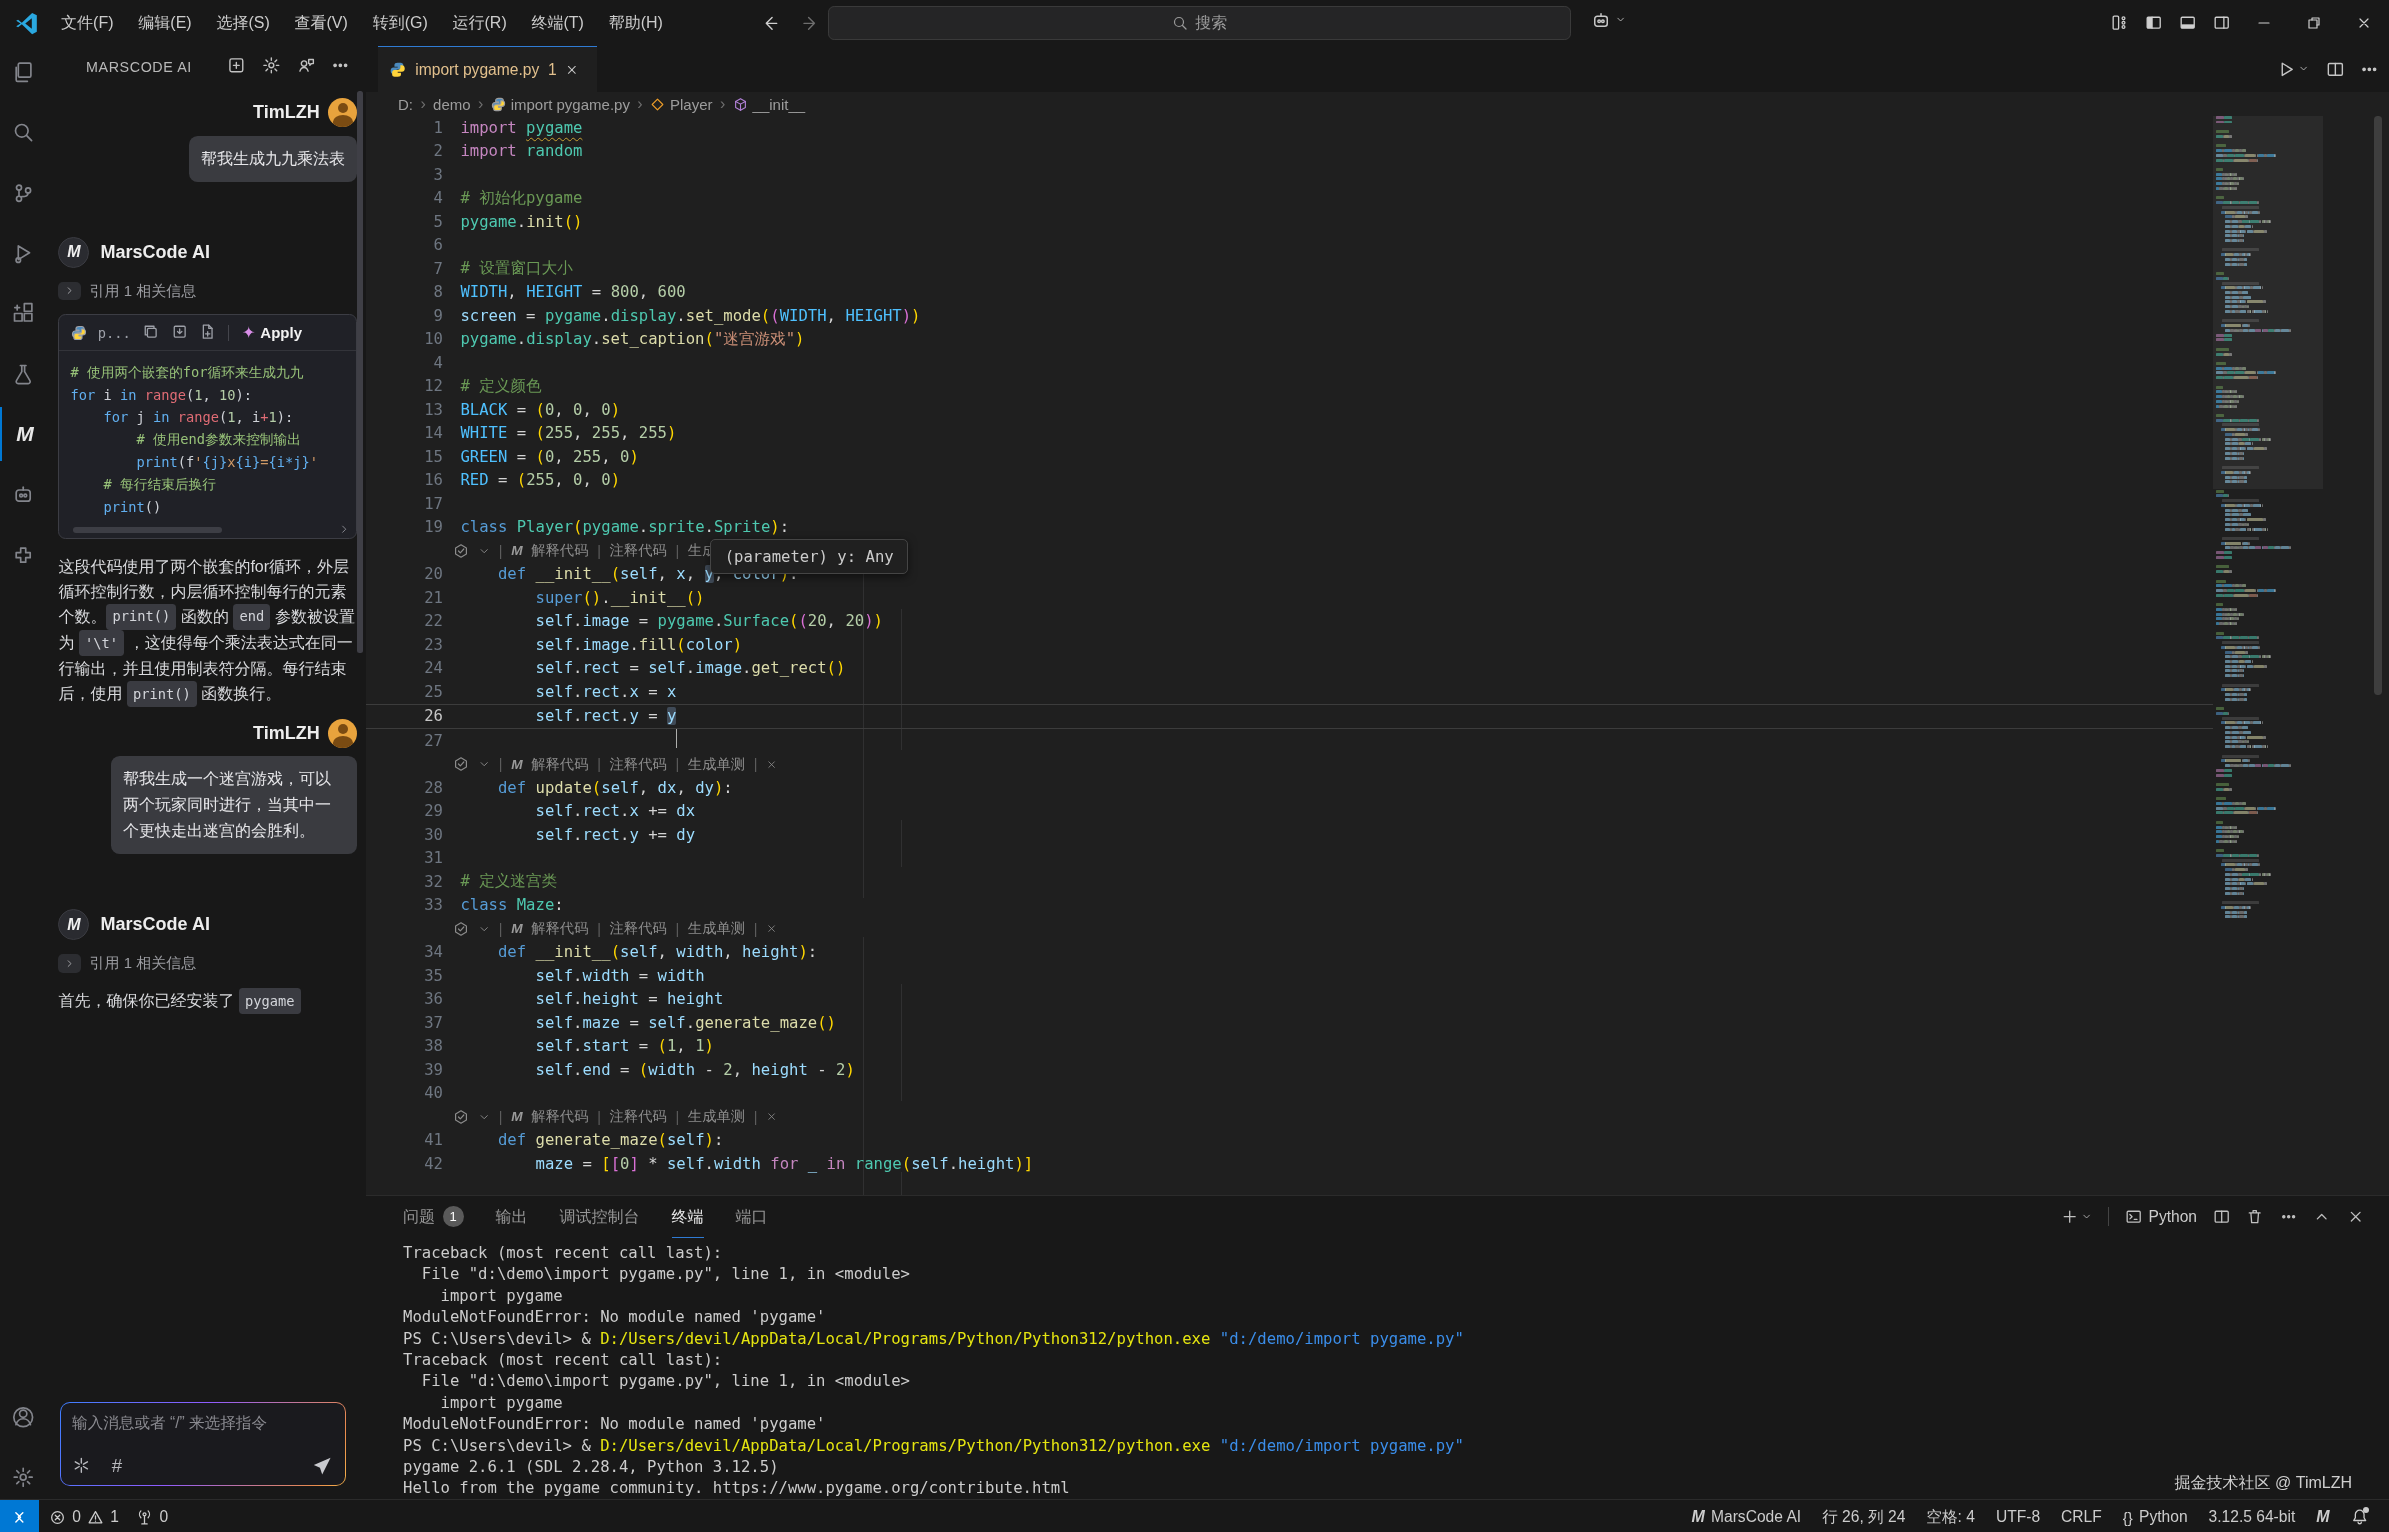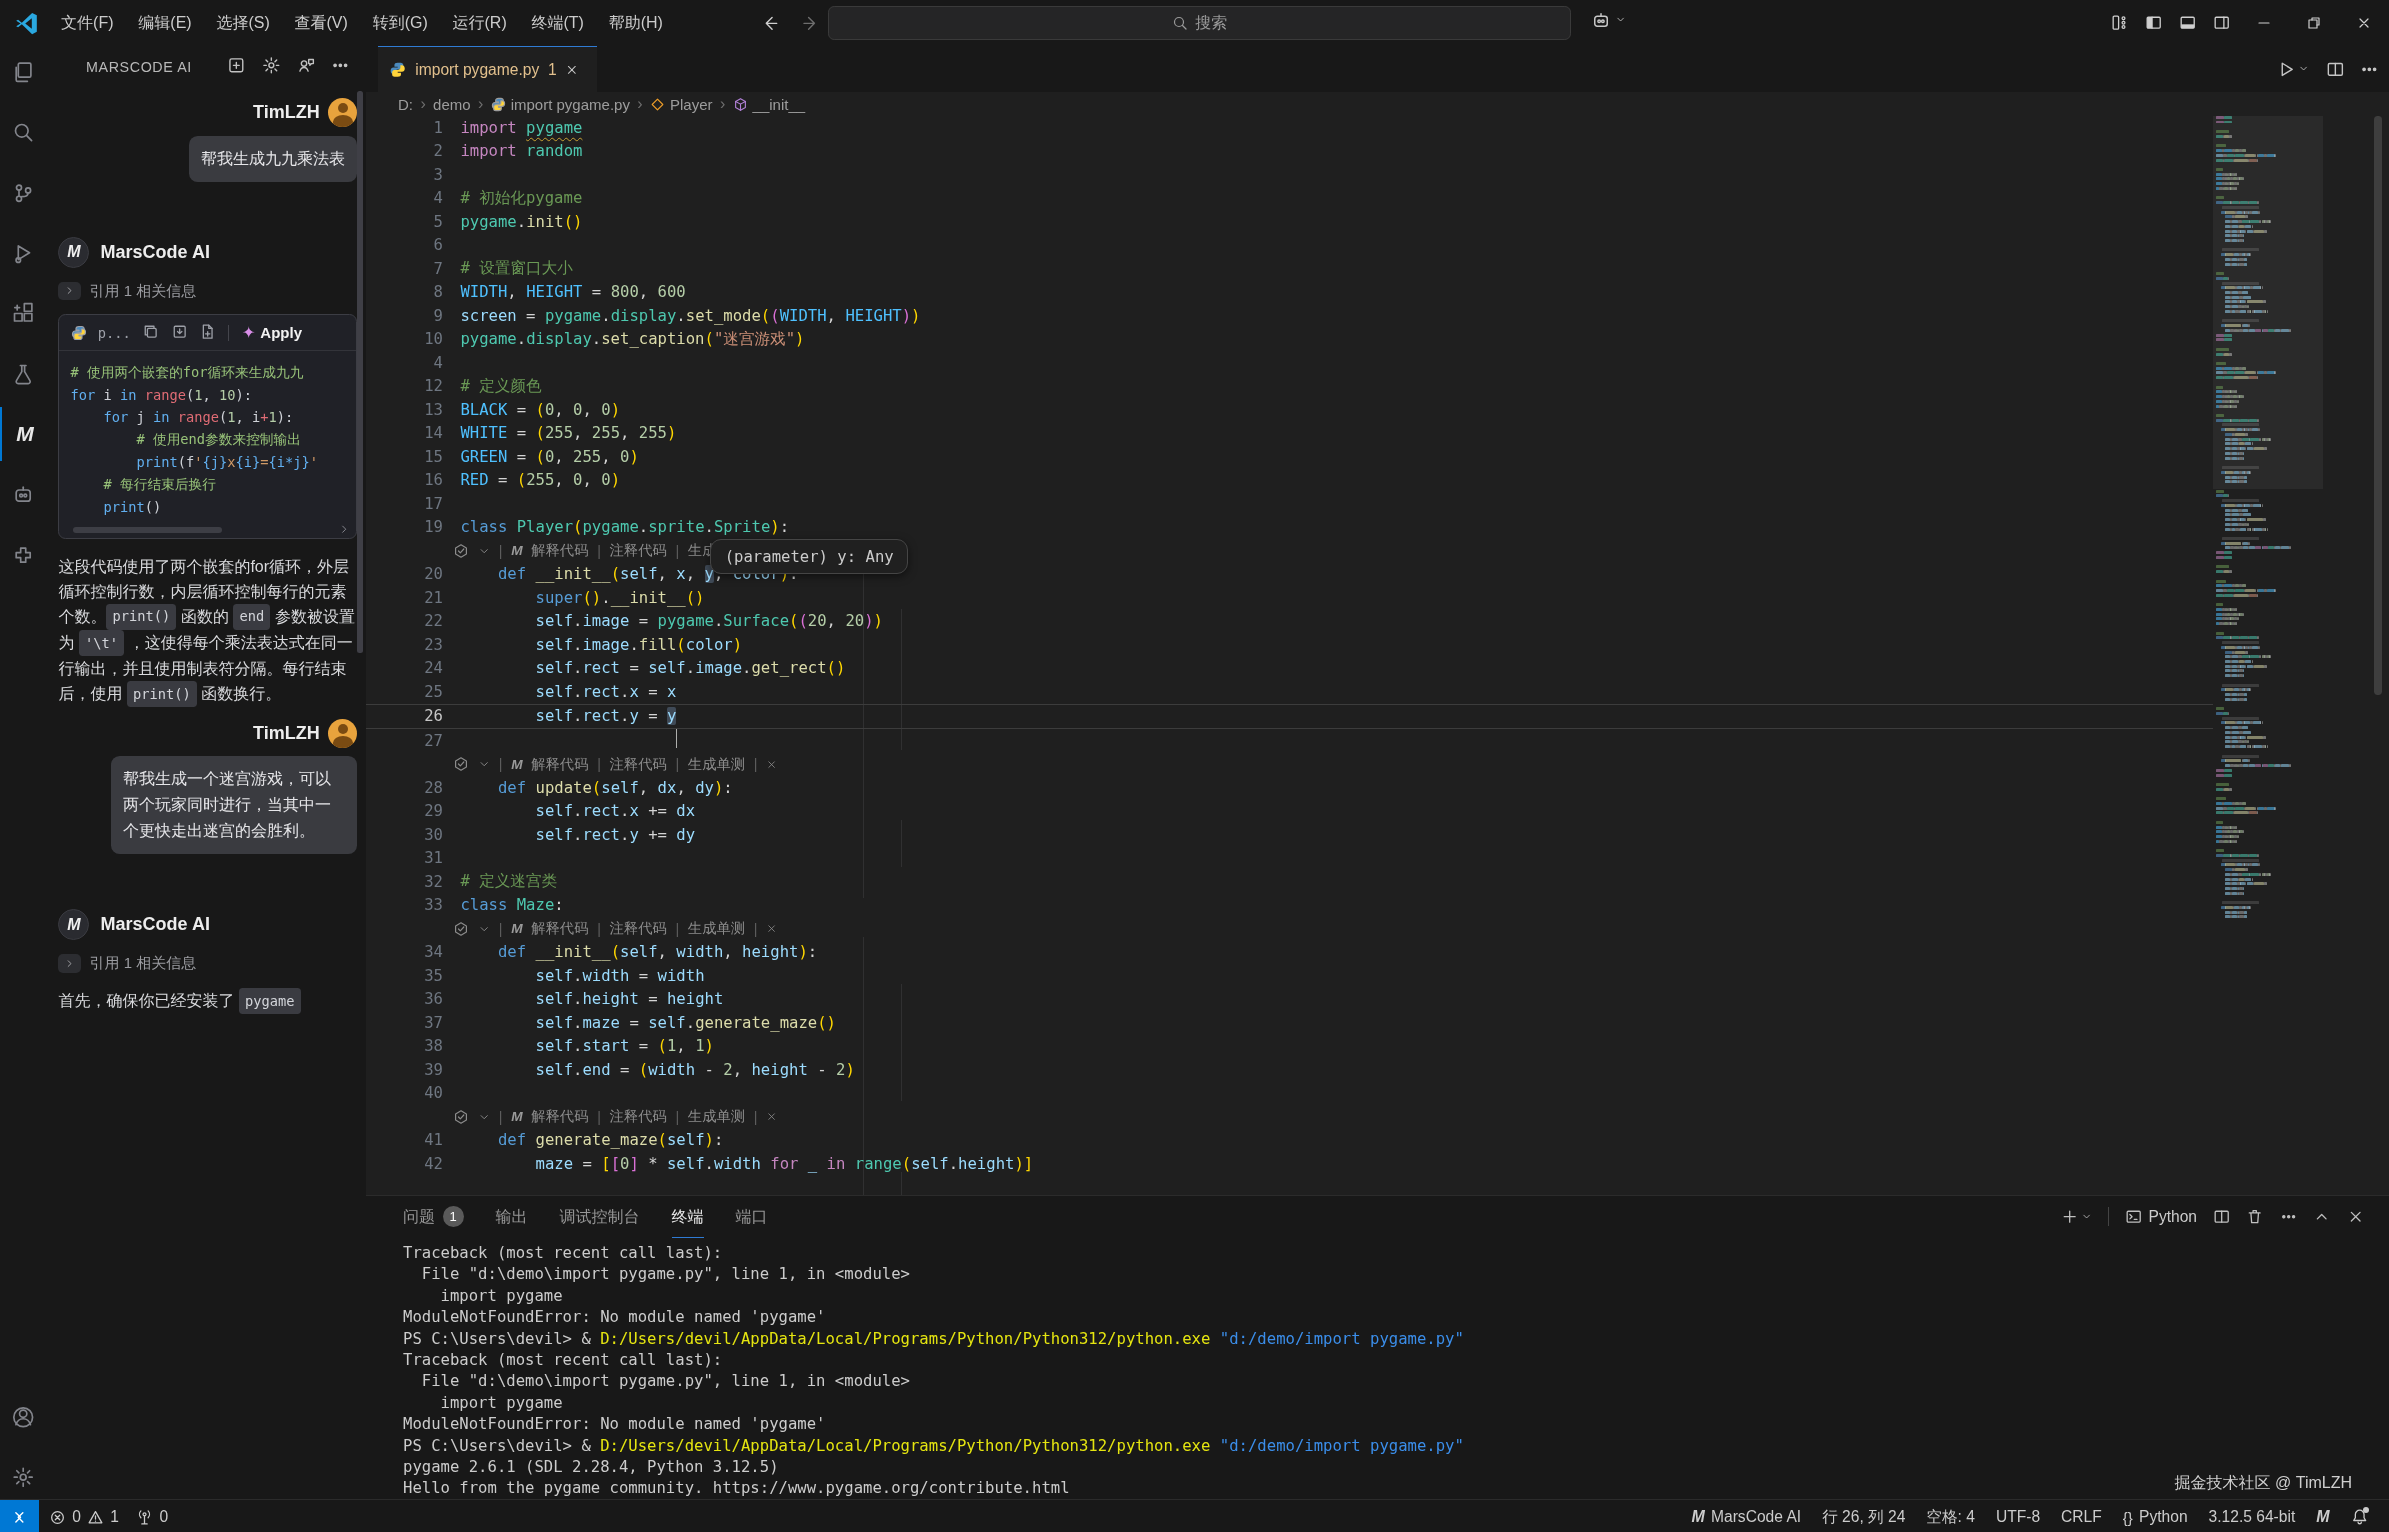--- a/index.html
+++ b/index.html
@@ -89,21 +89,21 @@
   .lens-m{font-weight:bold;font-style:italic;font-size:13.7px;color:#9a9a9a;}
   .guide{position:absolute;width:0.6px;background:#303031;}
   .tk-k{color:#C586C0}.tk-d{color:#569CD6}.tk-m{color:#4EC9B0}.tk-f{color:#DCDCAA}.tk-v{color:#9CDCFE}
   .tk-c{color:#4FC1FF}.tk-n{color:#B5CEA8}.tk-s{color:#CE9178}.tk-cm{color:#6A9955}.tk-w{color:#D4D4D4}
   .tk-p1{color:#FFD700}.tk-p2{color:#DA70D6}
   .tk-vh{color:#9CDCFE;background:#3f4a57;border-radius:1.9px;}
   .tk-msq{color:#4EC9B0;text-decoration:underline wavy #c8a233;text-decoration-thickness:1.2px;text-underline-offset:4.4px;}
   .tk-sbk{color:#61AFEF}.tk-sbr{color:#E06C75}.tk-sbn{color:#B5CEA8}.tk-sbcm{color:#98C379}
   .tk-sbw{color:#cfd2d8}.tk-sbs{color:#D19A66}.tk-sbb{color:#61AFEF}
   #cursor{left:676px;top:729px;width:1.2px;height:18.7px;background:#aeafad;}
-  #tooltip{left:710px;top:539px;background:#202020;border:0.6px solid #454545;border-radius:11px;padding:7.5px 13.7px;
+  #tooltip{left:710px;top:539px;background:#202020;border:0.6px solid #454545;border-radius:5px;padding:7.5px 13.7px;
     font-family:"DejaVu Sans Mono","Liberation Mono",monospace;font-size:15.6px;color:#cccccc;z-index:60;box-shadow:0 2.5px 8.7px rgba(0,0,0,.5);white-space:nowrap;}
   #minimap{left:2213px;top:116px;width:110px;height:934px;overflow:hidden;}
   #minimap-slider{left:2213px;top:116px;width:110px;height:373px;background:rgba(255,255,255,0.05);}
   .mmbar{position:absolute;height:2.5px;border-radius:0.6px;}
   #ed-vscroll{left:2374px;top:116px;width:7.5px;height:579px;background:rgba(121,121,121,0.35);border-radius:3.7px;}
 
   
   #panel{left:366px;top:1195px;width:2023px;height:304px;background:#181818;border-top:0.6px solid #2b2b2b;overflow:hidden;}
   #panel-tabs{position:absolute;left:37px;top:0;height:41px;display:flex;align-items:center;gap:32px;}
   .ptab{font-size:16px;color:#969696;display:flex;align-items:center;gap:7.5px;height:41px;line-height:41px;}
@@ -427,20 +427,34 @@
                   <path d="M6 4l4 4-4 4"></path>
                 </svg>
               </span>
             </span>
             <span>引用 1 相关信息</span>
           </div>
           <p class="ai-p">首先，确保你已经安装了 <span class="chip">pygame</span></p>
         </div>
       </div>
     <div id="sb-scrollthumb"></div>
+    <div id="sb-input">
+      <div id="sb-input-inner">
+        <div id="sb-placeholder">输入消息或者 “/” 来选择指令</div>
+        <div id="sb-input-icons">
+          <svg class="ic" width="18.7" height="18.7" viewBox="0 0 16 16">
+              <path d="M8 2v4M8 10v4M2.8 5l3.4 2M9.8 9l3.4 2M13.2 5L9.8 7M6.2 9l-3.4 2"></path>
+            </svg>
+          <span style="font-size:18.7px;color:#b9babf;">#</span>
+        </div>
+        <svg id="sb-send" class="ic" width="22.4" height="22.4" viewBox="0 0 16 16">
+            <path d="M14 2L2 7.2l4.4 1.9L8 14z" fill="currentColor" stroke="none"></path>
+          </svg>
+      </div>
+    </div>
   </div>
 
   <div id="tabbar" class="abs">
     <div id="tab-active">
       <svg width="17.4" height="17.4" viewBox="0 0 16 16">
           <path fill="#4b8bbe" d="M7.9 1.5c-1.8 0-2.9.8-2.9 2.1v1.6h3v.8H4.1c-1.5 0-2.6 1.1-2.6 3s1.1 3 2.6 3h1.4v-1.9c0-1.3 1.1-2.3 2.6-2.3h3c1.2 0 2-.9 2-2.1V3.6c0-1.2-1-2.1-2.3-2.1z"></path>
           <path fill="#ffd43b" d="M8.1 14.5c1.8 0 2.9-.8 2.9-2.1v-1.6H8v-.8h3.9c1.5 0 2.6-1.1 2.6-3s-1.1-3-2.6-3h-1.4v1.9c0 1.3-1.1 2.3-2.6 2.3h-3c-1.2 0-2 .9-2 2.1v2.1c0 1.2 1 2.1 2.3 2.1z"></path>
         </svg>
       <span class="tab-label">import pygame.py</span>
       <span class="tab-badge">1</span>

